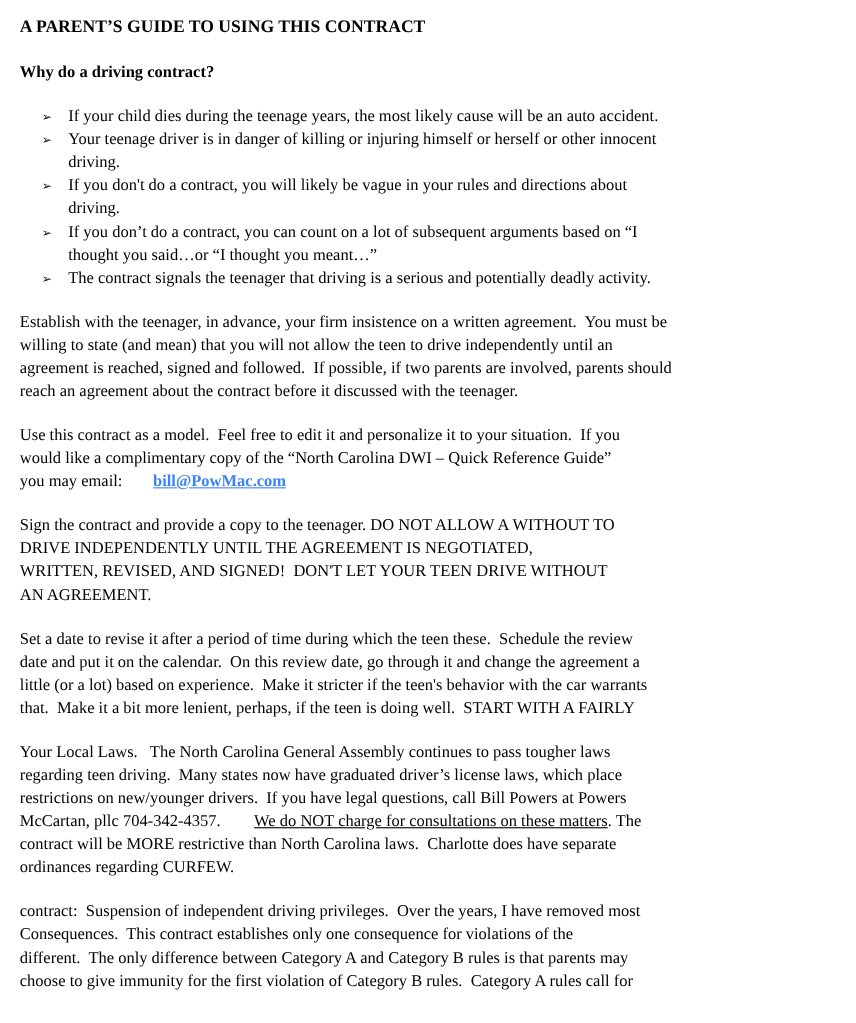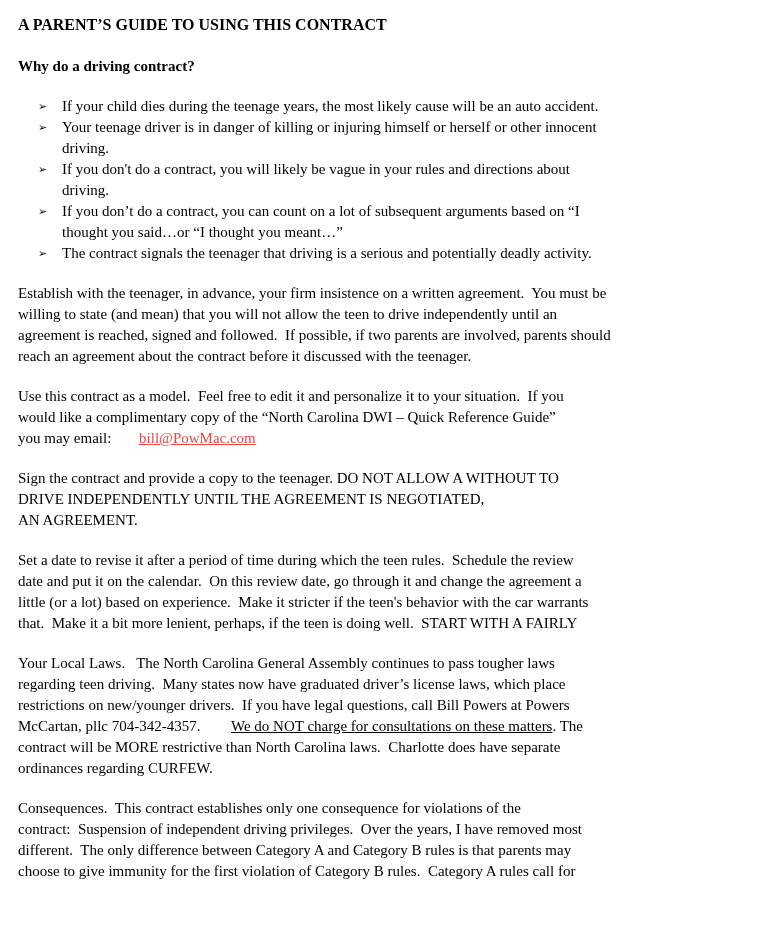--- a/index.html
+++ b/index.html
@@ -25,21 +25,21 @@
   .bullets { margin: 0 0 19px 0; }
   .bullet-line { display: flex; white-space: pre; }
   .bullet-line .marker {
     flex: 0 0 24px;
     width: 24px;
     margin-left: 20px;
     font-family: "DejaVu Sans", sans-serif;
     font-size: 11px;
   }
   .bullet-cont { padding-left: 44px; white-space: pre; }
-  a.email-link { color: #ef4444; font-weight: normal; text-decoration: underline; cursor: pointer; padding-left: 24px; }
+  a.email-link { color: #3b82f6; font-weight: bold; text-decoration: underline; cursor: pointer; padding-left: 24px; }
 </style>
 </head>
 <body>
 
 <div class="page">
 
   <div class="title-block line">A PARENT’S GUIDE TO USING THIS CONTRACT</div>
 
   <div class="heading-block line">Why do a driving contract?</div>
 
@@ -88,39 +88,40 @@
 
   <div class="para">
     <div class="line b">Use this contract as a model.  Feel free to edit it and personalize it to your situation.  If you</div>
     <div class="line b">would like a complimentary copy of the “North Carolina DWI – Quick Reference Guide”</div>
     <div class="line"><span class="b">you may email: </span><a class="email-link">bill@PowMac.com</a></div>
   </div>
 
   <div class="para">
     <div class="line"><span>Sign the contract and provide a copy to the teenager. </span><span class="b">DO NOT ALLOW A WITHOUT TO</span></div>
     <div class="line b">DRIVE INDEPENDENTLY UNTIL THE AGREEMENT IS NEGOTIATED,</div>
+    <div class="line b">WRITTEN, REVISED, AND SIGNED!  DON'T LET YOUR TEEN DRIVE WITHOUT</div>
     <div class="line b">AN AGREEMENT.</div>
   </div>
 
   <div class="para">
-    <div class="line"><span class="b">Set a date to revise it after a period of time during which the teen rules.</span><span>  Schedule the review</span></div>
+    <div class="line"><span class="b">Set a date to revise it after a period of time during which the teen these.</span><span>  Schedule the review</span></div>
     <div class="line">date and put it on the calendar.  On this review date, go through it and change the agreement a</div>
     <div class="line">little (or a lot) based on experience.  Make it stricter if the teen's behavior with the car warrants</div>
     <div class="line">that.  Make it a bit more lenient, perhaps, if the teen is doing well.  START WITH A FAIRLY</div>
   </div>
 
   <div class="para">
     <div class="line"><span class="b">Your Local Laws.</span><span>   The North Carolina General Assembly continues to pass tougher laws</span></div>
     <div class="line">regarding teen driving.  Many states now have graduated driver’s license laws, which place</div>
     <div class="line">restrictions on new/younger drivers.  If you have legal questions, call Bill Powers at Powers</div>
     <div class="line"><span>McCartan, pllc 704-342-4357.  </span><span class="b u">We do NOT charge for consultations on these matters</span><span>. The</span></div>
     <div class="line">contract will be MORE restrictive than North Carolina laws.  Charlotte does have separate</div>
     <div class="line">ordinances regarding CURFEW.</div>
   </div>
 
   <div class="para">
+    <div class="line"><span class="b">contract:</span><span>  Suspension of independent driving privileges.  Over the years, I have removed most</span></div>
     <div class="line b">Consequences.  This contract establishes only one consequence for violations of the</div>
-    <div class="line"><span class="b">contract:</span><span>  Suspension of independent driving privileges.  Over the years, I have removed most</span></div>
     <div class="line">different.  The only difference between Category A and Category B rules is that parents may</div>
     <div class="line">choose to give immunity for the first violation of Category B rules.  Category A rules call for</div>
   </div>
 
 </div>
 
 </body></html>

